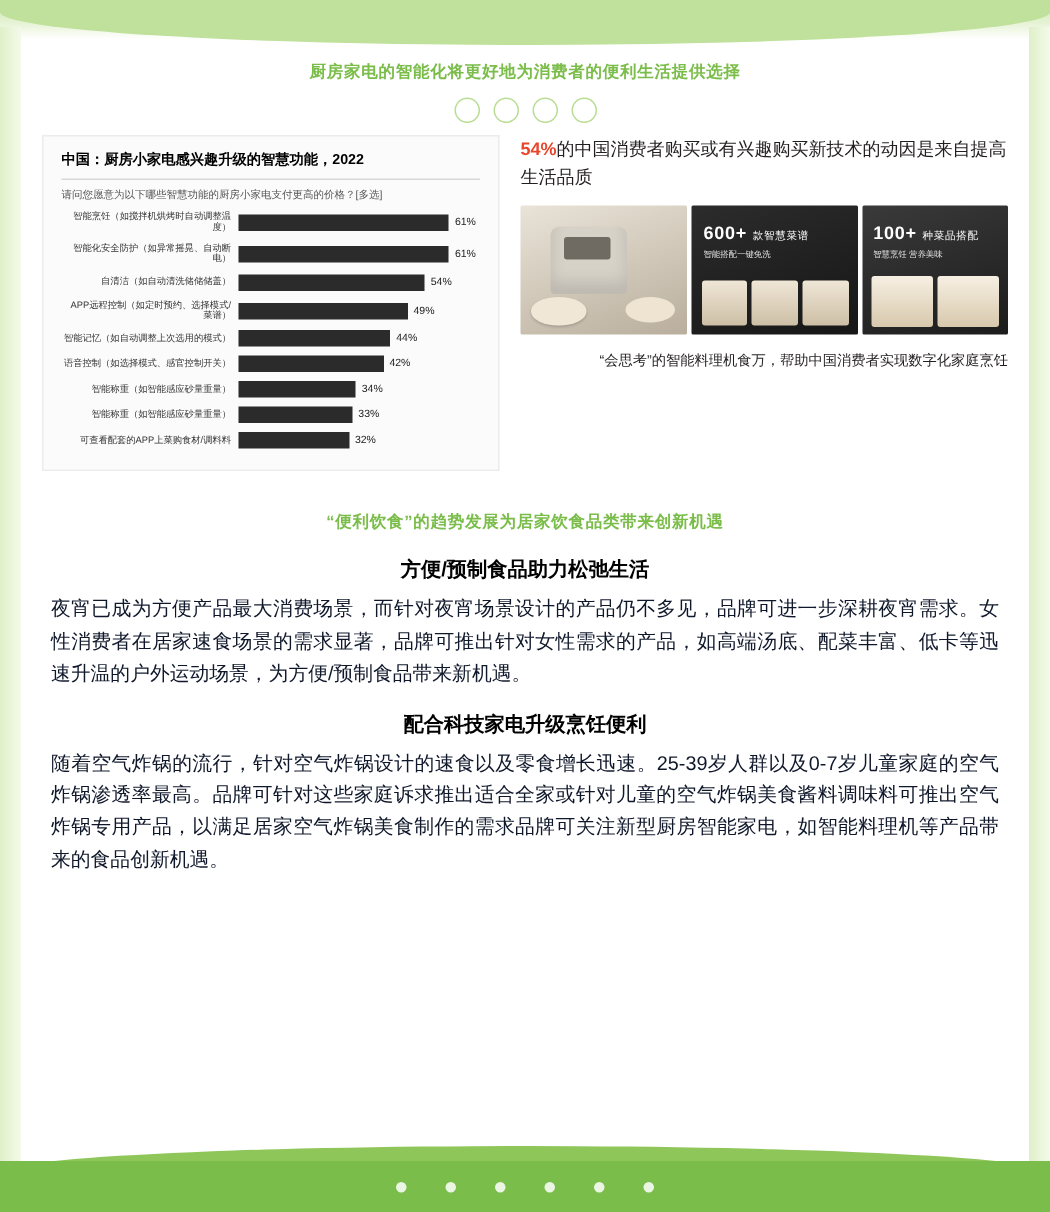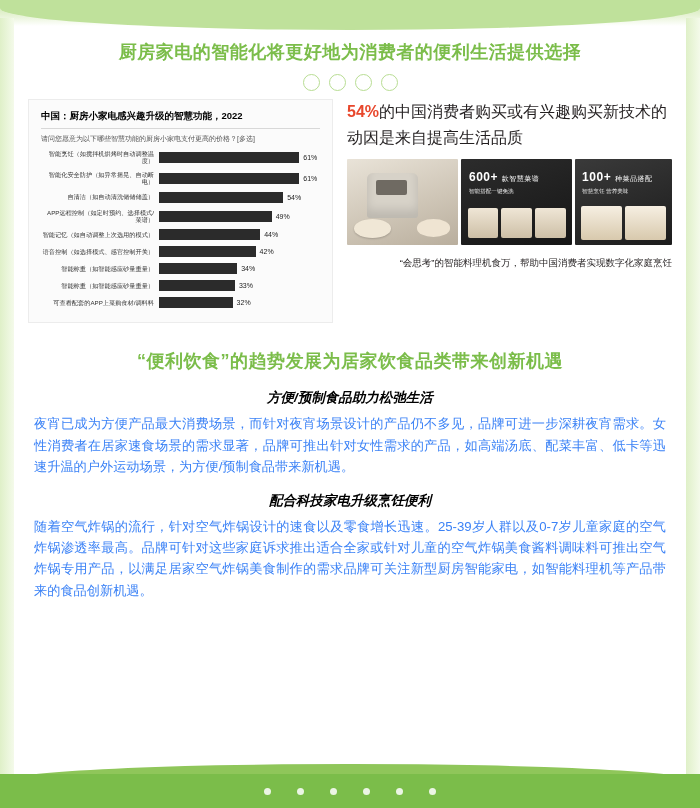--- a/index.html
+++ b/index.html
@@ -75,21 +75,21 @@
   .content {
     position: absolute;
     left: 18px;
     right: 18px;
     top: 26px;
     bottom: 44px;
   }
 
   .headline {
     text-align: center;
-    font-size: 18px;
+    font-size: 11px;
     font-weight: bold;
     color: #7bbd4a;
     letter-spacing: .5px;
     margin-top: 14px;
   }
   .headline.second {
     margin-top: 0;
   }
 
   .rings {
@@ -169,21 +169,21 @@
     margin-left: 4px;
     white-space: nowrap;
   }
 
   .photo-col {
     flex: 1;
     display: flex;
     flex-direction: column;
   }
   .photo-note {
-    font-size: 16px;
+    font-size: 12px;
     line-height: 1.6;
     color: #231f20;
   }
   .photo-note .pct {
     color: #e8472c;
     font-weight: bold;
   }
   .photo-strip {
     display: flex;
     gap: 3px;
@@ -264,26 +264,25 @@
   
   .block {
     padding: 0 16px;
   }
   .sub-head {
     text-align: center;
     font-size: 13.5px;
     font-weight: bold;
     color: #000;
     margin: 16px 0 6px 0;
-    font-style: italic;
   }
   .para {
     font-size: 13.2px;
     line-height: 1.62;
-    color: #3b82f6;
+    color: #0f172a;
     text-align: justify;
     margin: 0;
   }
   .sub-head.tight { margin-top: 14px; }
 </style>
 </head>
 <body>
 
 <div class="page">
 

